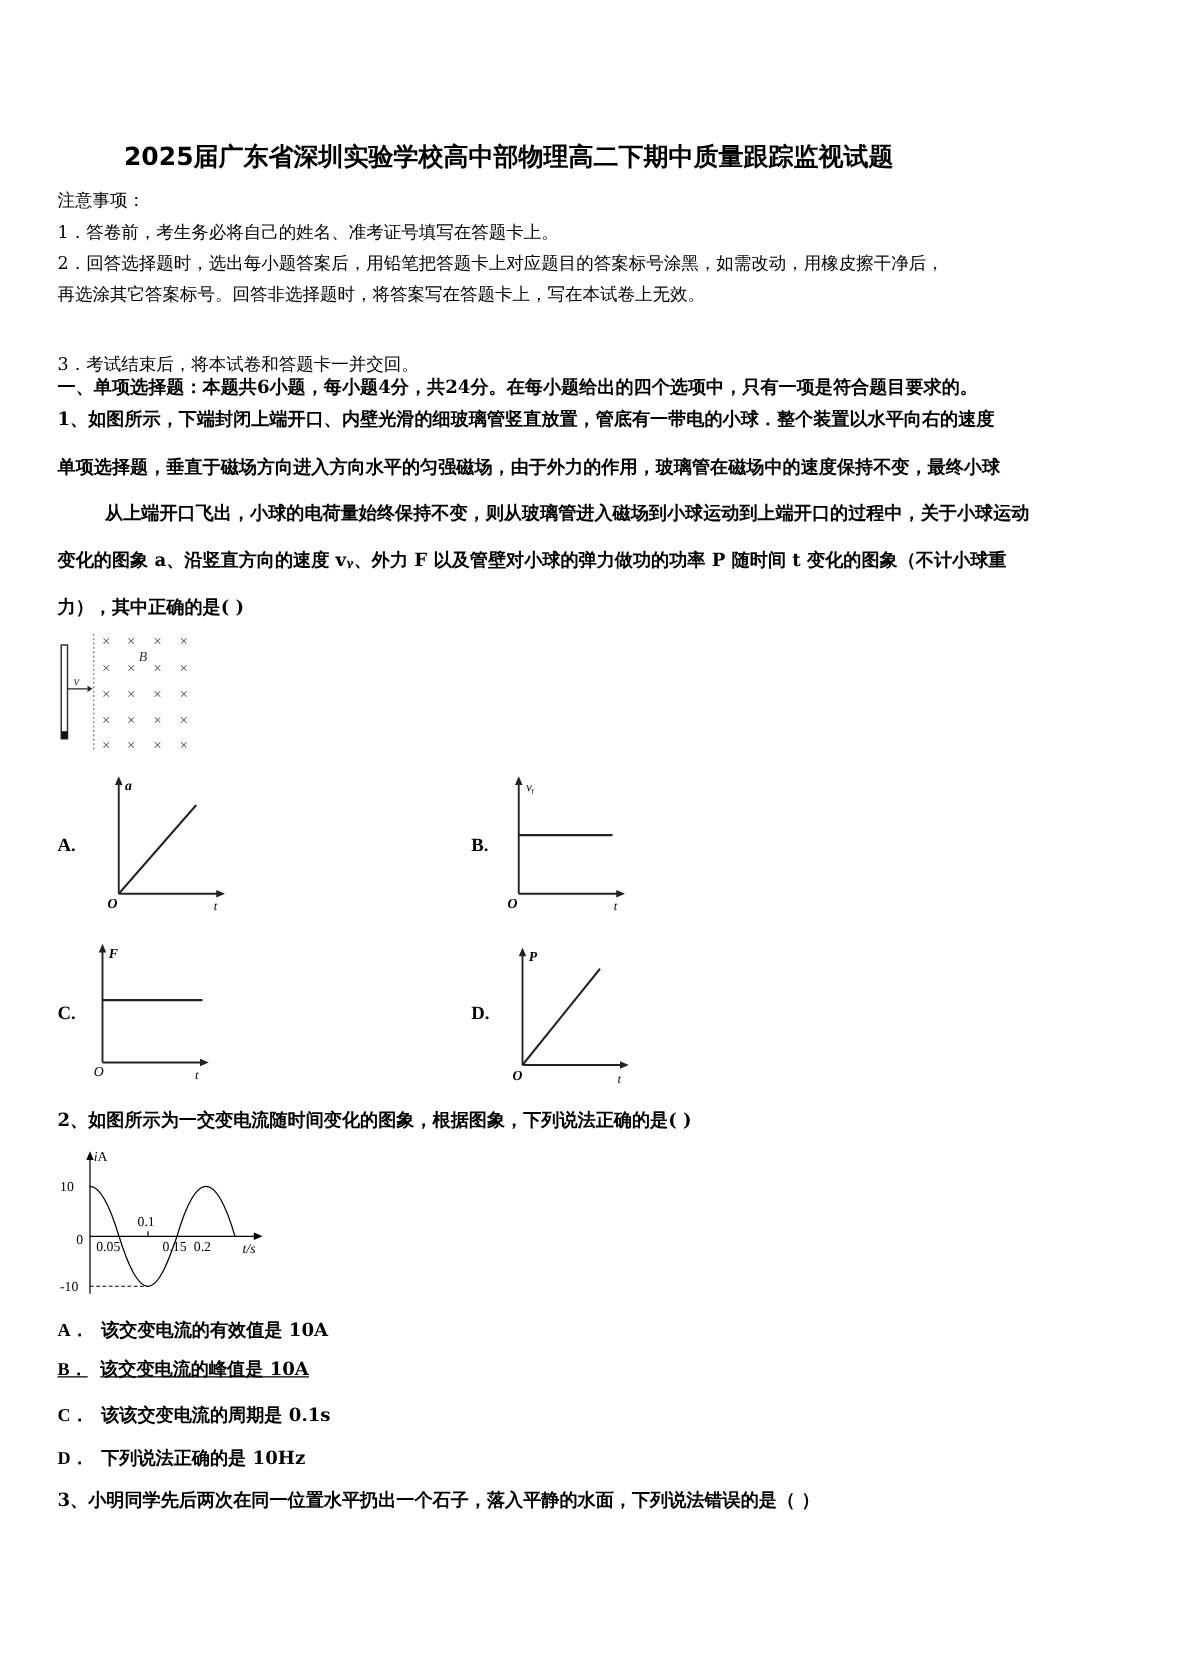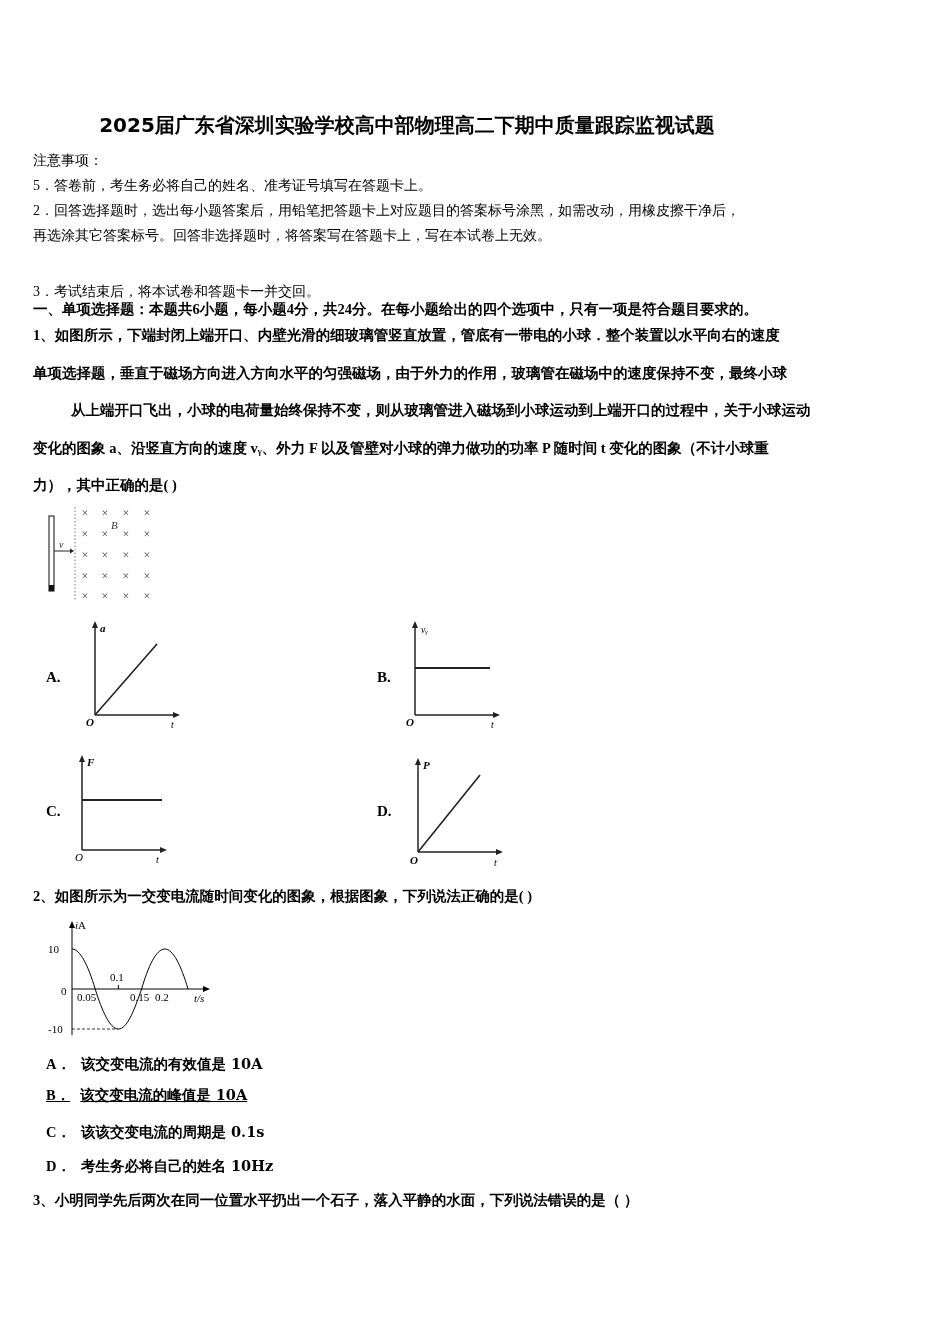--- a/index.html
+++ b/index.html
@@ -6,21 +6,21 @@
   body {
     width: 950px; height: 1344px; position: relative; overflow: hidden;
     font-family: "DejaVu Serif", "Liberation Serif", serif; color: #000;
   }
   .title {
     position: absolute; top: 112px; left: 0; width: 814px; text-align: center;
     font-family: "DejaVu Sans", "Liberation Sans", sans-serif;
     font-weight: bold; font-size: 20px; letter-spacing: 0px;
   }
   .line {
-    position: absolute; left: 33px; font-size: 14.5px; white-space: nowrap; font-family: Liberation Serif, serif;
+    position: absolute; left: 46px; font-size: 14.5px; white-space: nowrap;
   }
   .notes .line { font-size: 14px; }
   .bold { font-weight: bold; }
   .fig { position: absolute; }
   .opt-label {
     position: absolute; font-weight: bold; font-size: 15px;
     font-family: "Liberation Serif", serif;
   }
   .q2-opt {
     position: absolute; left: 46px; font-size: 14.5px; font-weight: bold; white-space: nowrap;
@@ -28,21 +28,21 @@
   .q2-opt .lbl { font-family: "Liberation Serif", serif; margin-right: 10px; }
   svg text { font-family: "Liberation Serif", serif; }
 </style>
 </head>
 <body>
 
 <div class="title">2025届广东省深圳实验学校高中部物理高二下期中质量跟踪监视试题</div>
 
 <div class="notes">
   <div class="line" style="top:152px;">注意事项：</div>
-  <div class="line" style="top:177px;">5．答卷前，考生务必将自己的姓名、准考证号填写在答题卡上。</div>
+  <div class="line" style="top:177px;">1．答卷前，考生务必将自己的姓名、准考证号填写在答题卡上。</div>
   <div class="line" style="top:202px;">2．回答选择题时，选出每小题答案后，用铅笔把答题卡上对应题目的答案标号涂黑，如需改动，用橡皮擦干净后，</div>
   <div class="line" style="top:227px;">再选涂其它答案标号。回答非选择题时，将答案写在答题卡上，写在本试卷上无效。</div>
   <div class="line" style="top:252px;margin-top:31px;">3．考试结束后，将本试卷和答题卡一并交回。</div>
 </div>
 
 <div class="line bold" style="top:300px; font-size:14.5px;">一、单项选择题：本题共6小题，每小题4分，共24分。在每小题给出的四个选项中，只有一项是符合题目要求的。</div>
 
 <div>
   <div class="line bold" style="top:326px;">1、如图所示，下端封闭上端开口、内壁光滑的细玻璃管竖直放置，管底有一带电的小球．整个装置以水平向右的速度</div>
   <div class="line bold" style="top:364px;">单项选择题，垂直于磁场方向进入方向水平的匀强磁场，由于外力的作用，玻璃管在磁场中的速度保持不变，最终小球</div>
@@ -160,17 +160,17 @@
   <div class="q2-opt" style="top:1055px;">
     <span class="lbl">A．</span><span>该交变电流的有效值是 10A</span>
   </div>
   <div class="q2-opt" style="top:1086px;text-decoration:underline;">
     <span class="lbl">B．</span><span>该交变电流的峰值是 10A</span>
   </div>
   <div class="q2-opt" style="top:1123px;">
     <span class="lbl">C．</span><span>该该交变电流的周期是 0.1s</span>
   </div>
   <div class="q2-opt" style="top:1157px;">
-    <span class="lbl">D．</span><span>考生务必将自己的姓名 10Hz</span>
+    <span class="lbl">D．</span><span>下列说法正确的是 10Hz</span>
   </div>
 </div>
 
 <div class="line bold" style="top:1191px;">3、小明同学先后两次在同一位置水平扔出一个石子，落入平静的水面，下列说法错误的是（        ）</div>
 
 </body></html>

